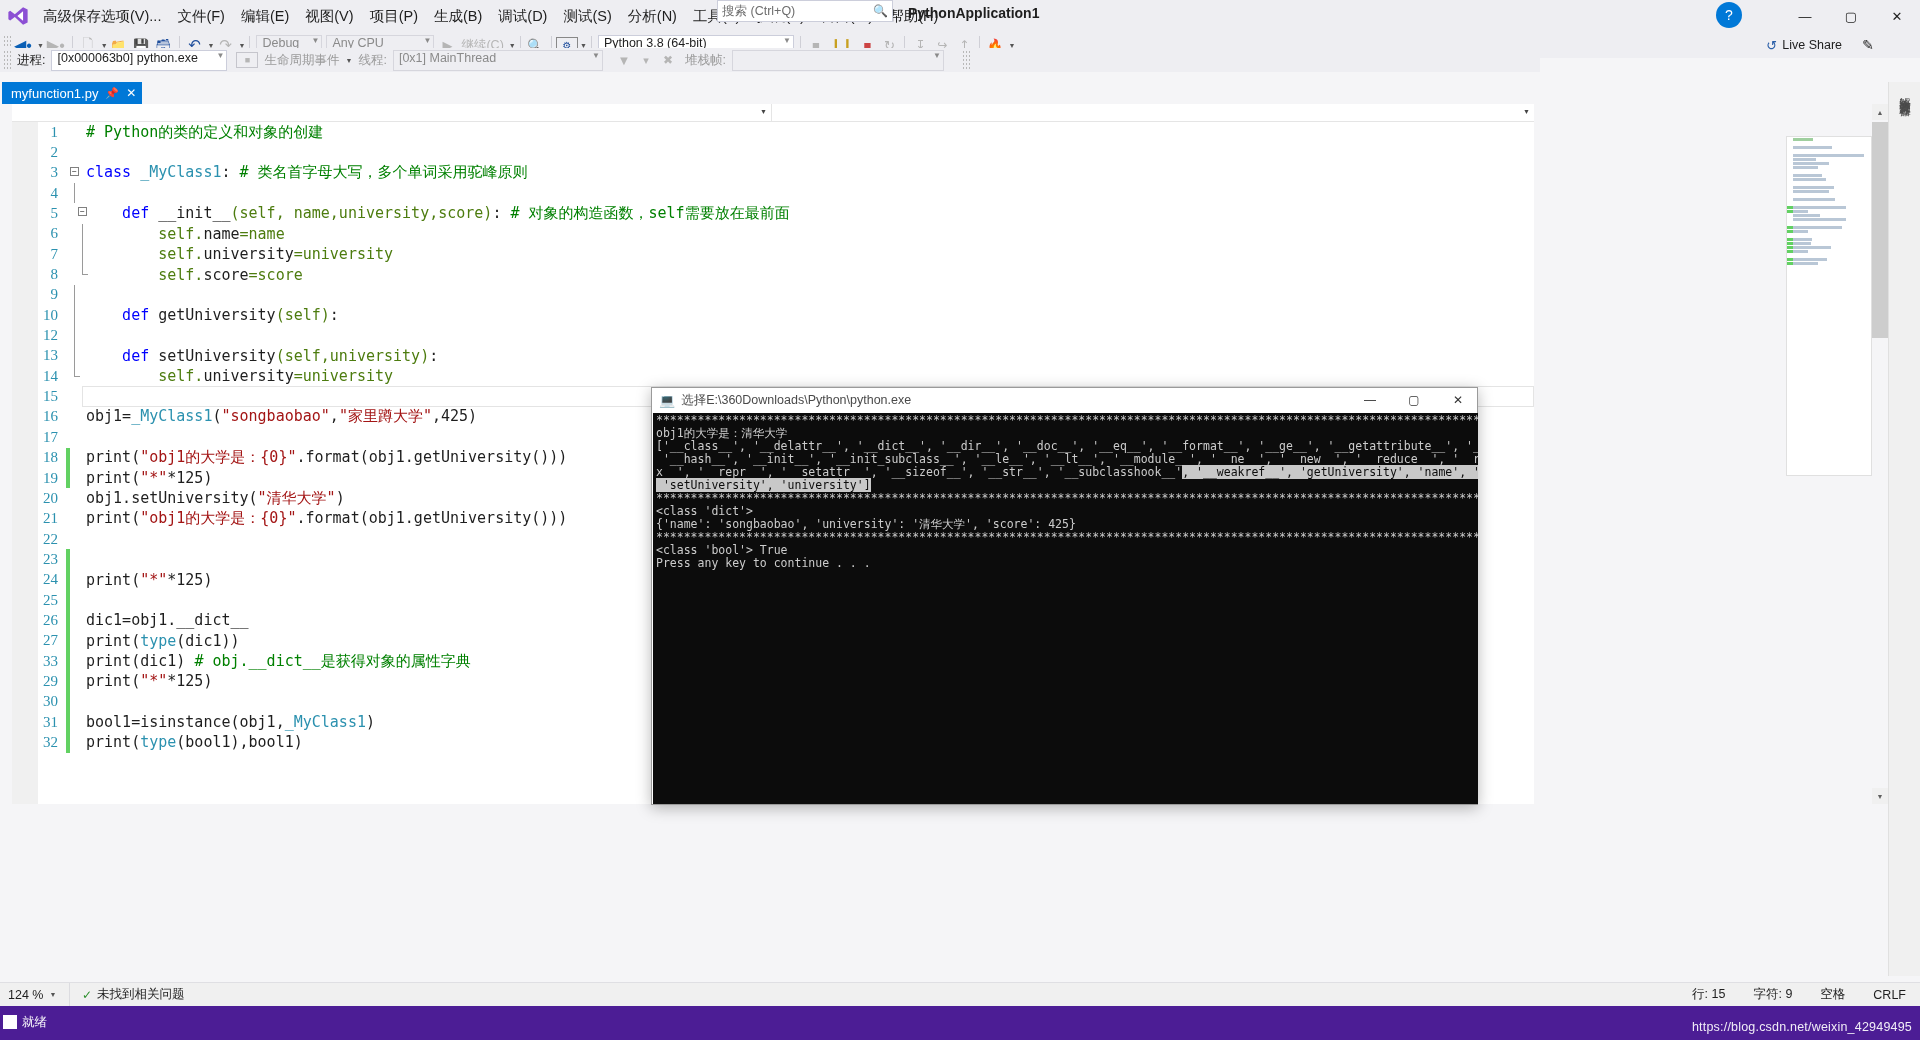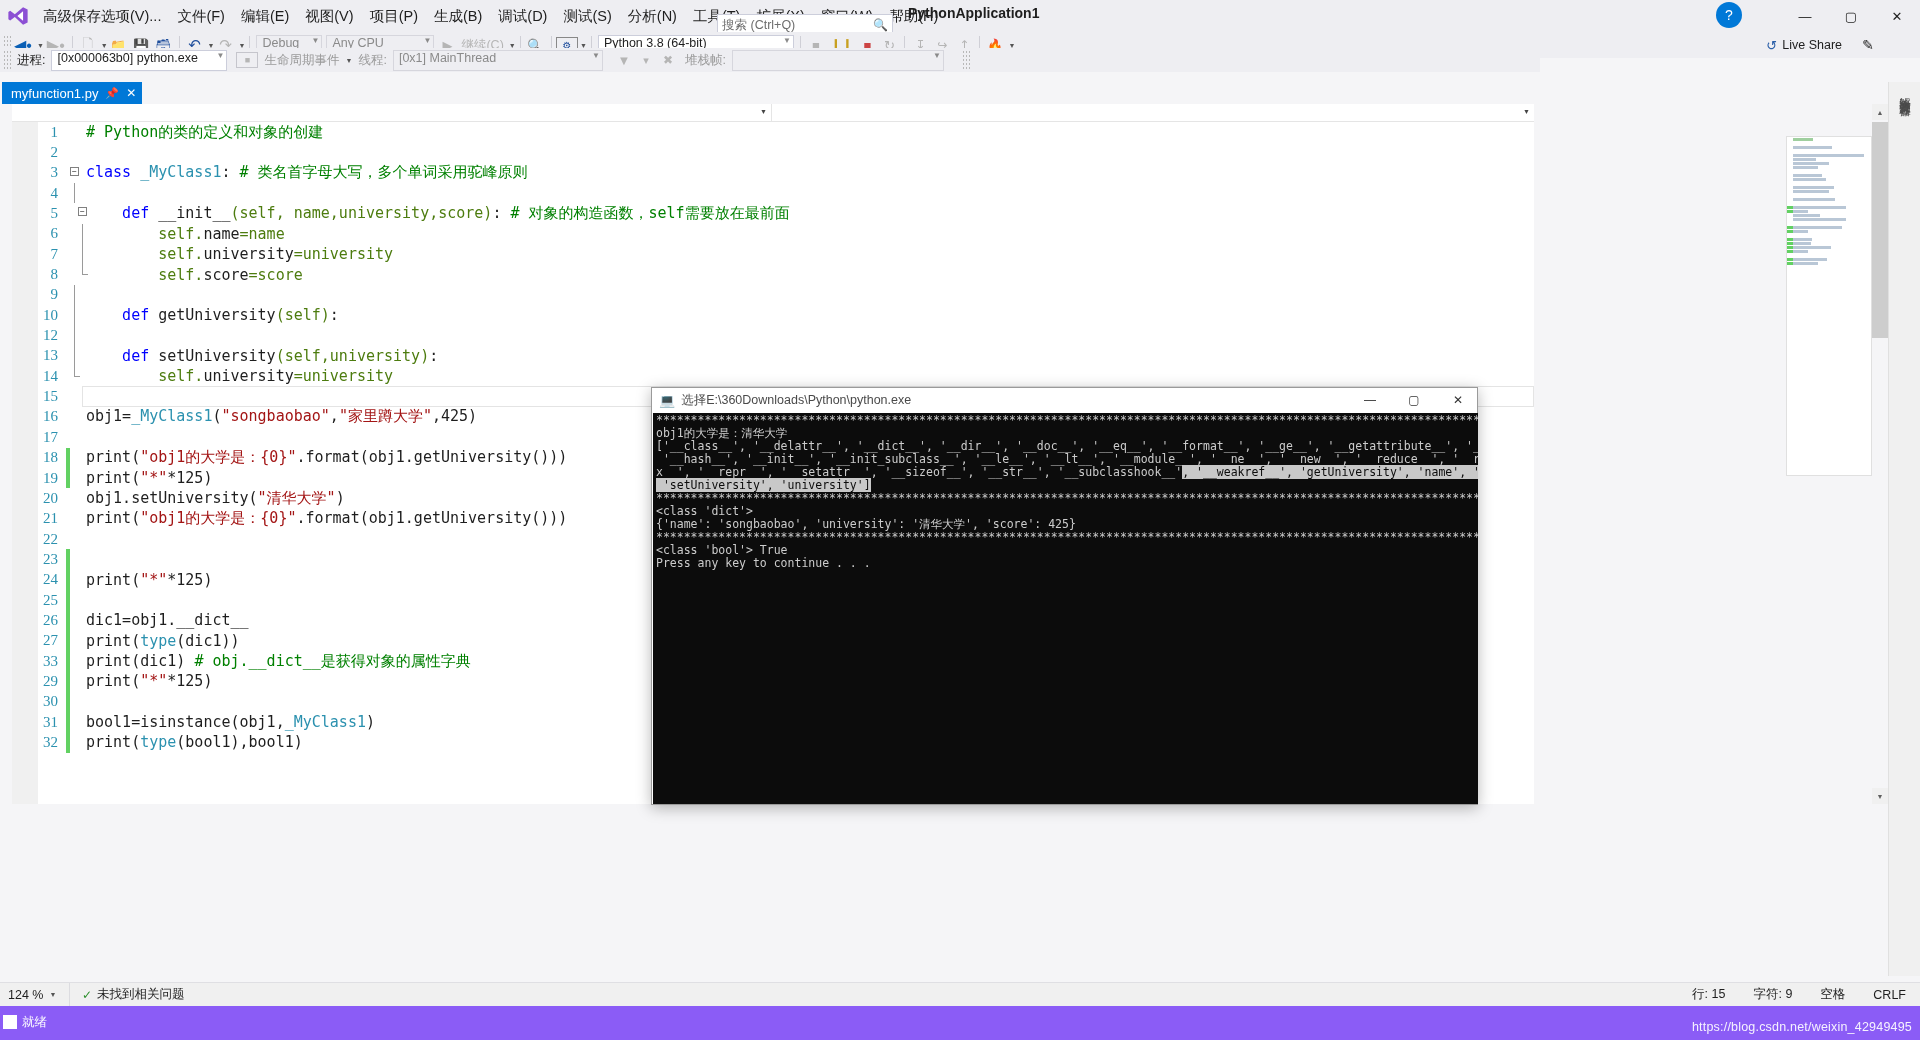--- a/index.html
+++ b/index.html
@@ -19,21 +19,21 @@
     width: 26px; height: 26px; margin-left: 5px; margin-right: 4px;
     display: flex; align-items: center; justify-content: center;
   }
   .vs-logo svg { display:block; }
   .menu-items { display: flex; align-items: center; height: 32px; }
   .menu-item {
     font-size: 14.5px; color: #1e1e1e; padding: 4px 8px; white-space: nowrap;
     line-height: 1; cursor: default;
   }
   .search-box {
-    position: absolute; left: 717px; top: 14px; width: 176px; height: 22px;
+    position: absolute; left: 717px; top: 0; width: 176px; height: 22px;
     background: #ffffff; border: 1px solid #cccedb;
     display: flex; align-items: center; padding: 0 4px;
   }
   .search-box .ph { font-size: 12.5px; color: #6d6d6d; flex: 1; }
   .search-box .mag { font-size: 12px; color: #5a5a5a; }
   .proj-name {
     position: absolute; left: 908px; top: 5px;
     font-size: 14px; font-weight: bold; color: #1e1e1e;
   }
   .win-ctl { position: absolute; top: 0; height: 32px; display: flex; align-items: center; }
@@ -213,21 +213,21 @@
   .status-issues { display: flex; align-items: center; gap: 5px; padding-left: 12px; }
   .ok-check { color: #2a8f2a; font-size: 12px; }
   .status-right {
     position: absolute; right: 0; display: flex; align-items: center; height: 24px;
   }
   .sr-cell { padding: 0 14px; white-space: nowrap; }
 
   
   .taskbar {
     position: absolute; left: 0; bottom: 0; width: 1920px; height: 34px;
-    background: #8b5cf6;
+    background: #4c1d95;
   }
   .tb-ready {
     position: absolute; left: 22px; top: 8px; font-size: 12.5px; color: #ffffff;
   }
   .tb-sq {
     position: absolute; left: 3px; top: 9px; width: 14px; height: 14px;
     background: #ffffff;
   }
   .watermark {
     position: absolute; right: 8px; bottom: 6px; font-size: 12.5px;

